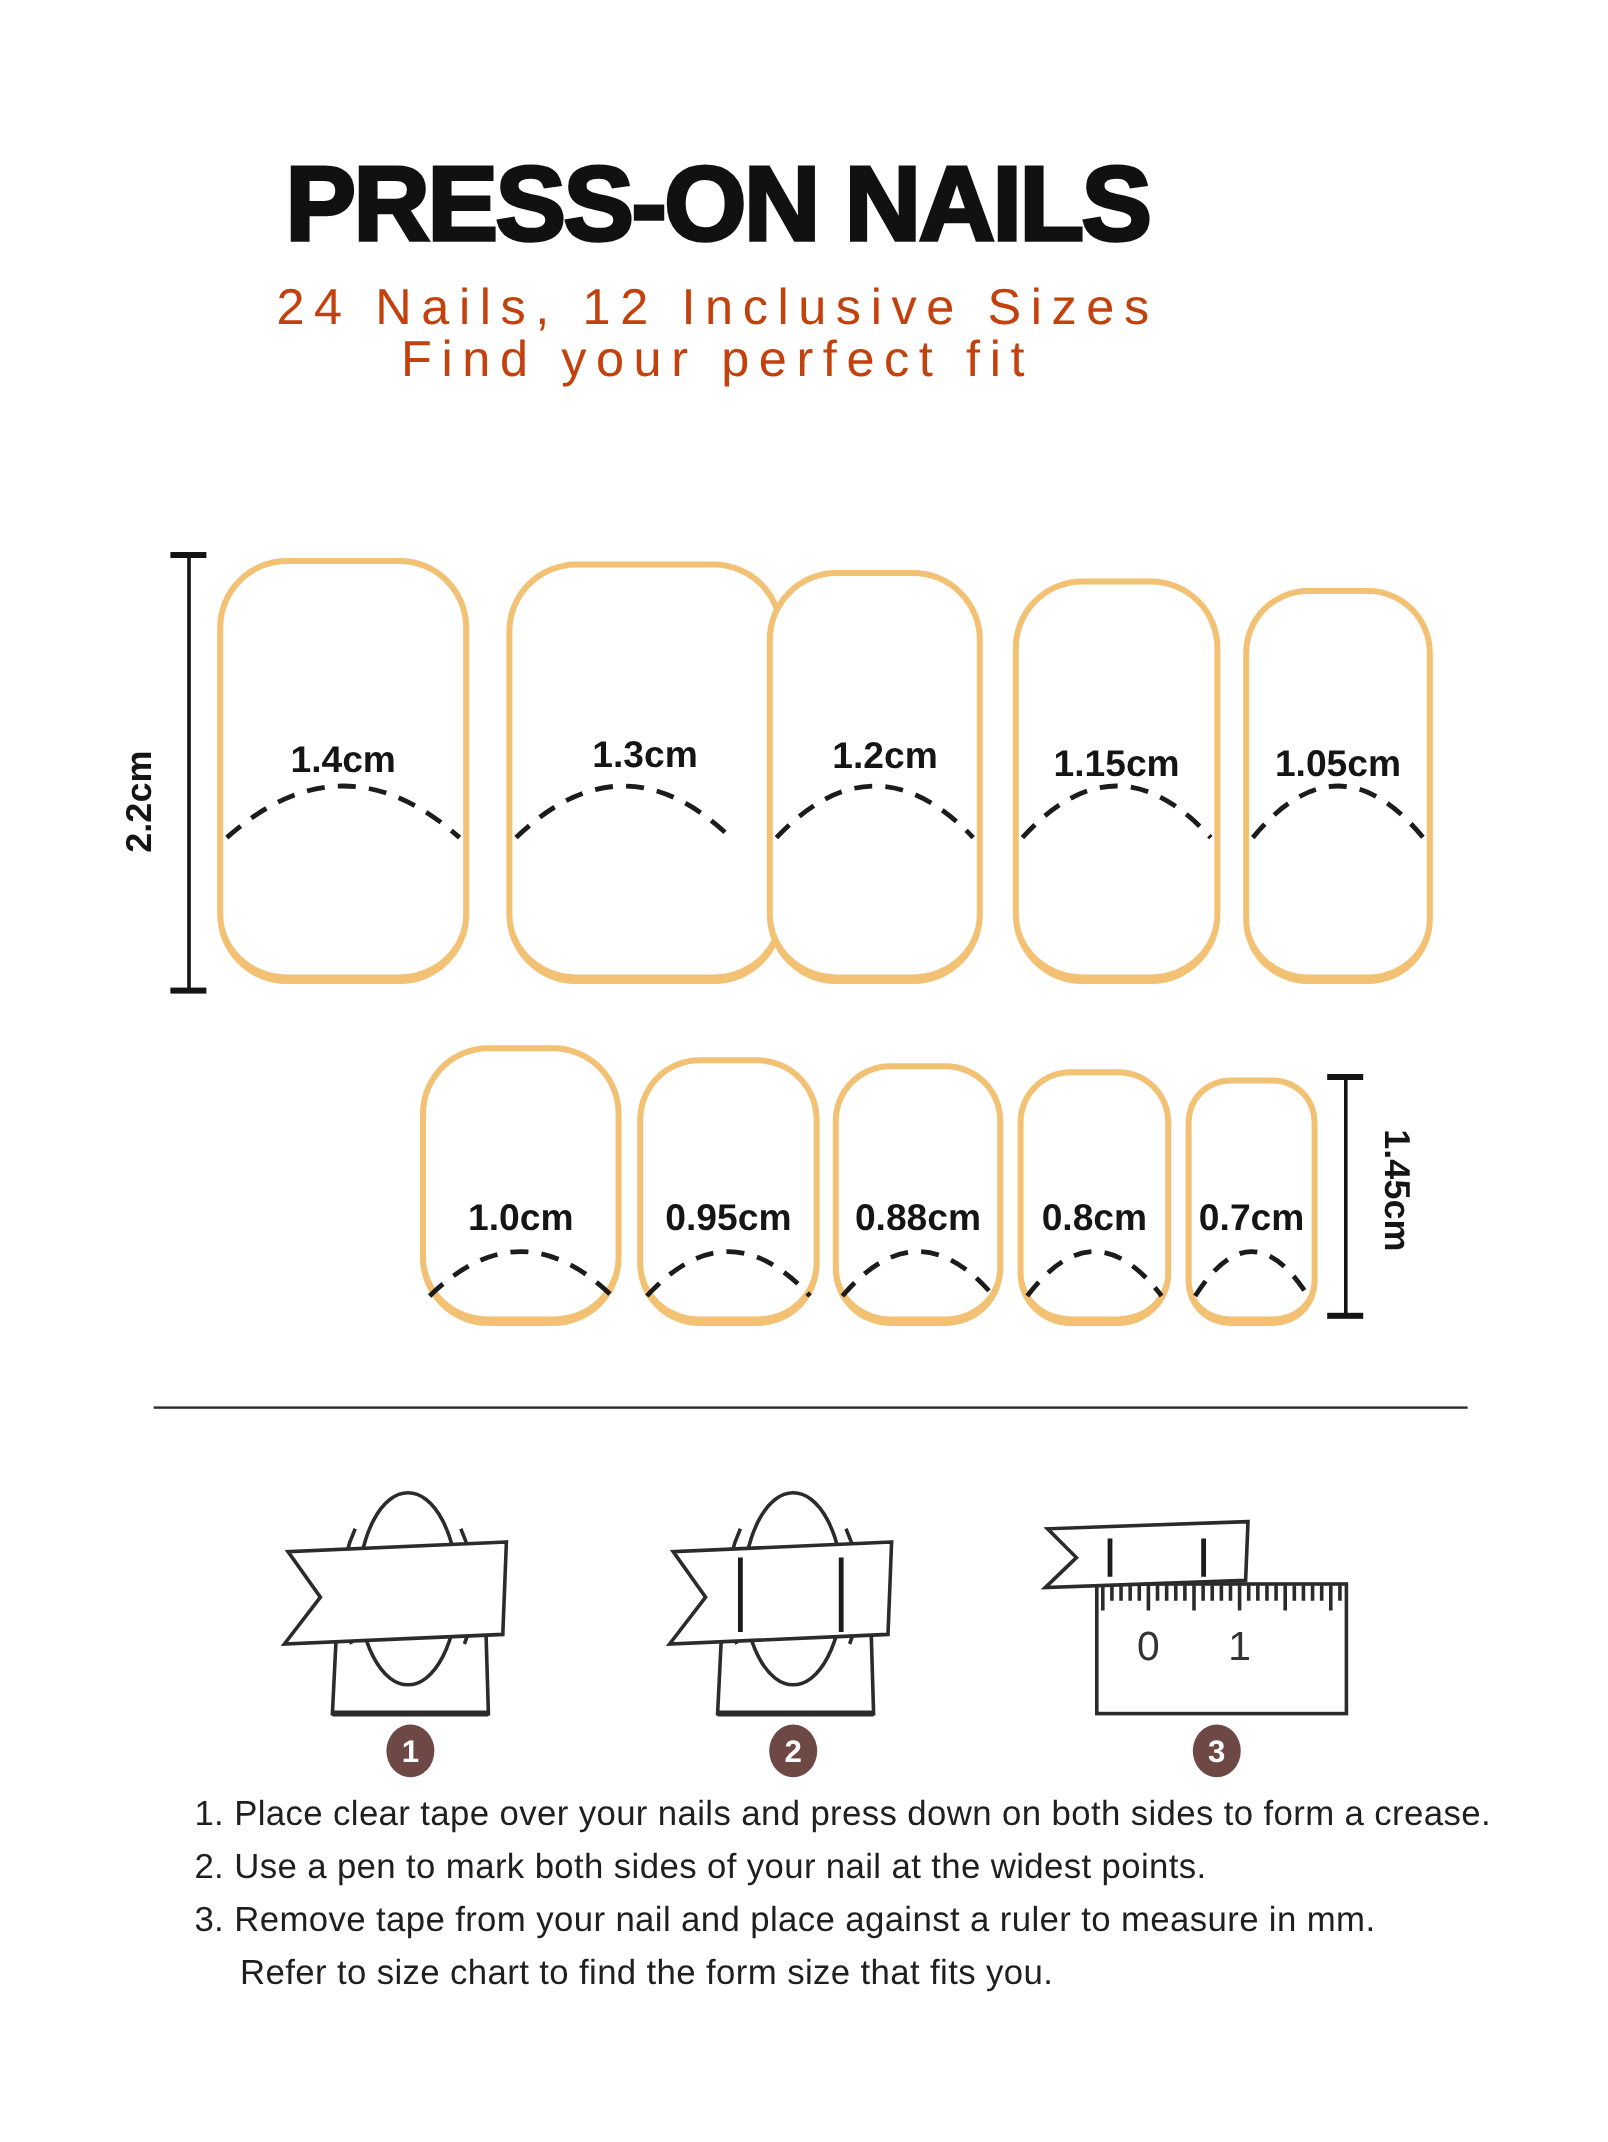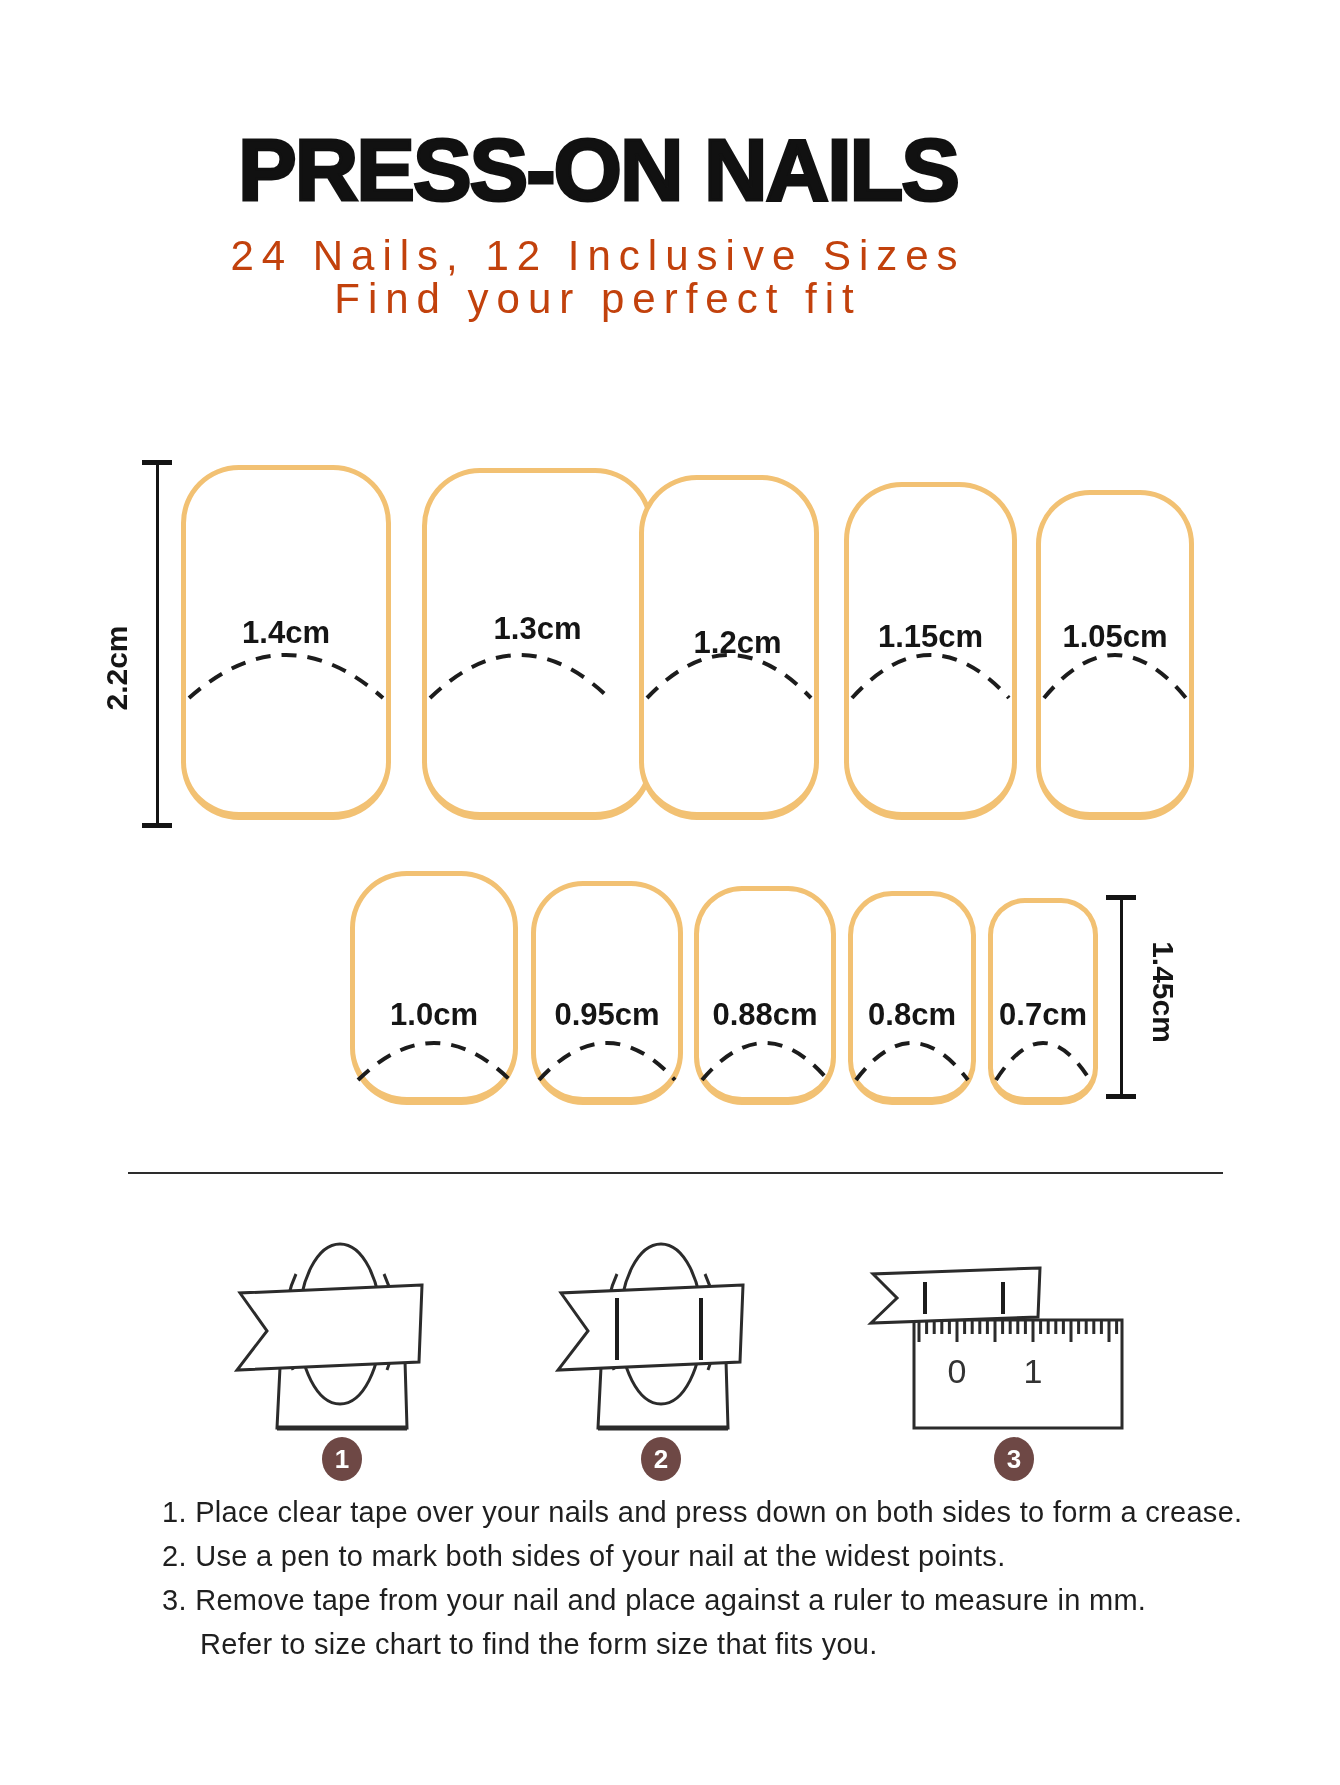--- a/index.html
+++ b/index.html
@@ -65,21 +65,21 @@
           <path d="M 3 51 Q 100 -35 197 51" fill="none" stroke="#1c1c1c" stroke-width="4" stroke-dasharray="15 11"></path>
         </svg>
       </div>
       <div class="nail" style="left: 422px; top: 468px; width: 231px; height: 352px; border-radius: 58px;">
         <div class="nail-label" style="top: 138px;">1.3cm</div>
         <svg viewBox="0 0 185 56" width="185" height="56" style="position: absolute; left: 0px; top: 174px; overflow: visible;">
           <path d="M 3 51 Q 92.5 -35 182 51" fill="none" stroke="#1c1c1c" stroke-width="4" stroke-dasharray="15 11"></path>
         </svg>
       </div>
       <div class="nail" style="left: 639px; top: 475px; width: 180px; height: 345px; border-radius: 58px;">
-        <div class="nail-label" style="top: 145px; margin-left: 17px;">1.2cm</div>
+        <div class="nail-label" style="top: 132px; margin-left: 17px;">1.2cm</div>
         <svg viewBox="0 0 170 56" width="170" height="56" style="position: absolute; left: 0px; top: 167px; overflow: visible;">
           <path d="M 3 51 Q 85 -35 167 51" fill="none" stroke="#1c1c1c" stroke-width="4" stroke-dasharray="15 11"></path>
         </svg>
       </div>
       <div class="nail" style="left: 844px; top: 482px; width: 173px; height: 338px; border-radius: 58px;">
         <div class="nail-label" style="top: 132px;">1.15cm</div>
         <svg viewBox="0 0 163 56" width="163" height="56" style="position: absolute; left: 0px; top: 160px; overflow: visible;">
           <path d="M 3 51 Q 81.5 -35 160 51" fill="none" stroke="#1c1c1c" stroke-width="4" stroke-dasharray="15 11"></path>
         </svg>
       </div>

